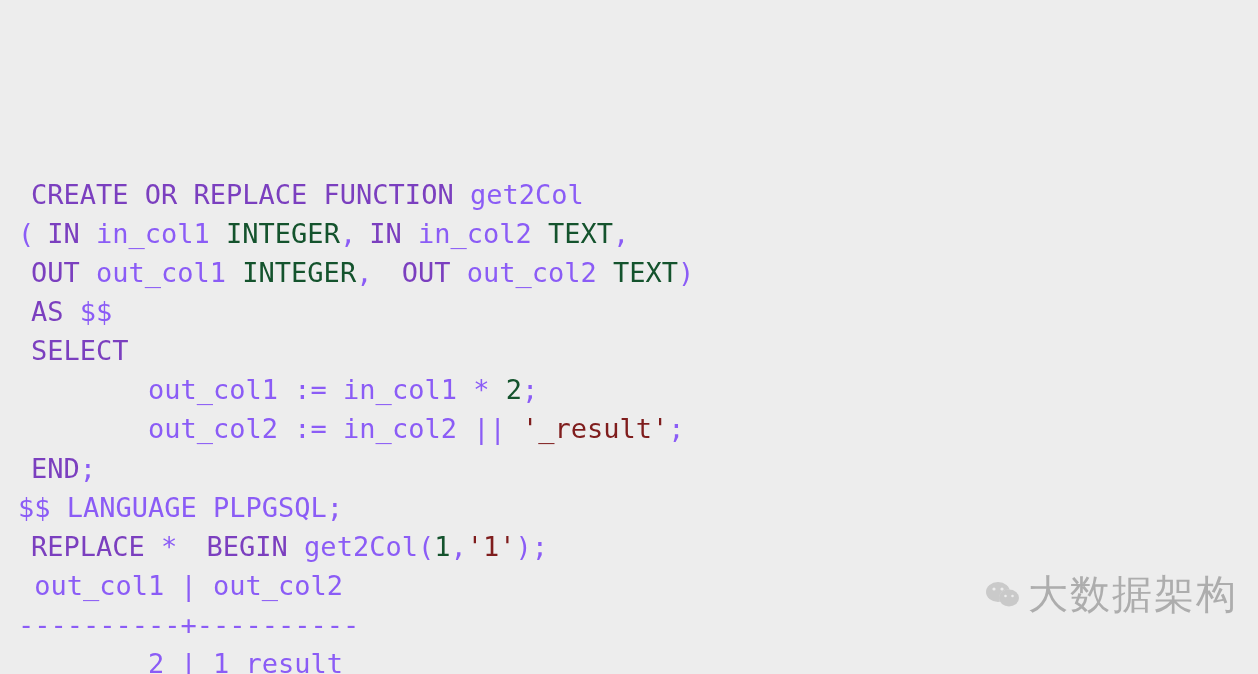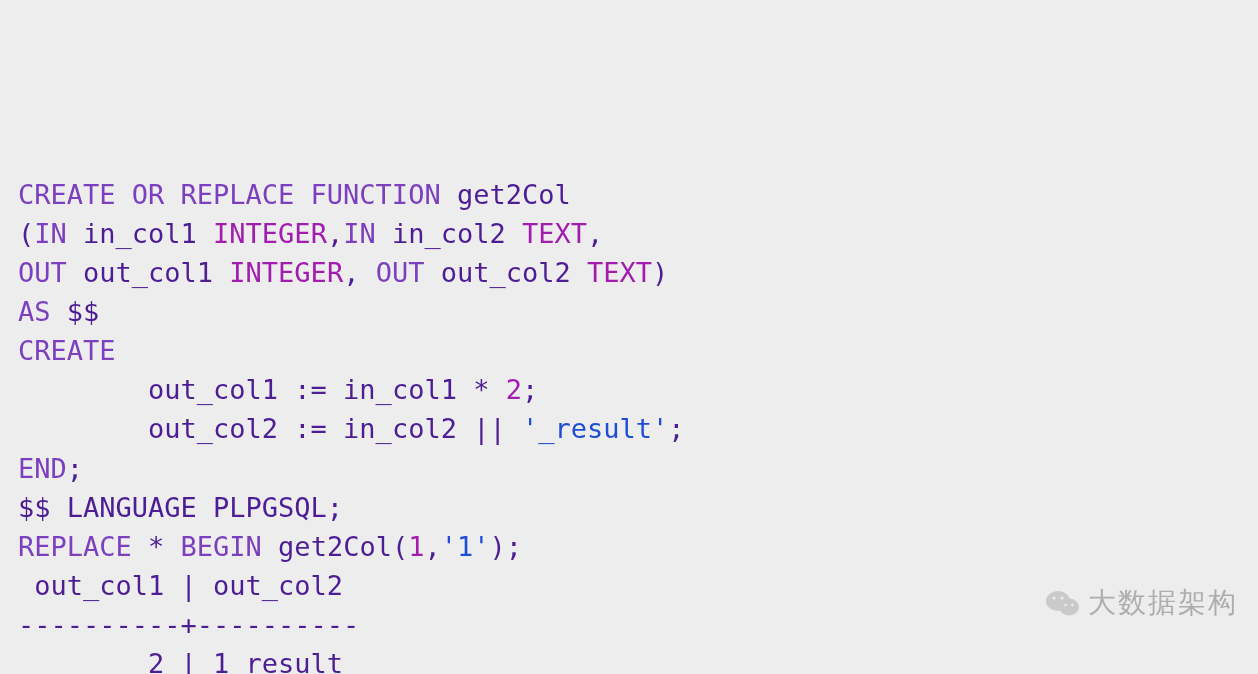--- a/index.html
+++ b/index.html
@@ -10,48 +10,48 @@
     font-size: 27px;
     line-height: 1.45;
     color: #3a3a3a;
     white-space: pre;
     position: relative;
     width: 1258px;
     height: 674px;
     box-sizing: border-box;
     overflow: hidden;
   }
-  .kw     { color: #7B3FBF; }      
-  .type   { color: #a21caf; }      
-  .str    { color: #1d4ed8; margin-top: 18px; }      
-  .plain  { color: #4c1d95; }
+  .kw     { color: #7B3FBF; margin-left: 13px; }      
+  .type   { color: #14532d; }      
+  .str    { color: #7f1d1d; margin-top: 18px; }      
+  .plain  { color: #8b5cf6; }
 
   .watermark {
     position: absolute;
     right: 20px;
     bottom: 50px;
     display: flex;
     align-items: center;
     color: rgba(120,120,120,0.55);
-    font-family: Liberation Sans, sans-serif;
-    font-size: 28px;
+    font-family: Liberation Serif, serif;
+    font-size: 40px;
     letter-spacing: 2px;
   }
   .watermark svg { opacity: 0.55; margin-right: 6px; }
 </style>
 </head>
 <body>
 
 
 
 <div><span class="kw">CREATE OR REPLACE FUNCTION</span><span class="plain"> get2Col</span>
 <span class="plain">(</span><span class="kw">IN</span><span class="plain"> in_col1 </span><span class="type">INTEGER</span><span class="plain">,</span><span class="kw">IN</span><span class="plain"> in_col2 </span><span class="type">TEXT</span><span class="plain">,</span>
 <span class="kw">OUT</span><span class="plain"> out_col1 </span><span class="type">INTEGER</span><span class="plain">, </span><span class="kw">OUT</span><span class="plain"> out_col2 </span><span class="type">TEXT</span><span class="plain">)</span>
 <span class="kw">AS</span><span class="plain"> $$</span>
-<span class="kw">CREATE</span>
+<span class="kw">SELECT</span>
 <span class="plain">        </span><span class="plain">out_col1 := in_col1 * </span><span class="type">2</span><span class="plain">;</span>
 <span class="plain">        </span><span class="plain">out_col2 := in_col2 || </span><span class="str">'_result'</span><span class="plain">;</span>
 <span class="kw">END</span><span class="plain">;</span>
 <span class="plain">$$ LANGUAGE PLPGSQL;</span>
 <span class="kw">REPLACE</span><span class="plain"> * </span><span class="kw">BEGIN</span><span class="plain"> get2Col(</span><span class="type">1</span><span class="plain">,</span><span class="str">'1'</span><span class="plain">);</span>
 <span class="plain"> out_col1 | out_col2 </span>
 <span class="plain">----------+----------</span>
 <span class="plain">        2 | 1_result</span>
 </div>
 

